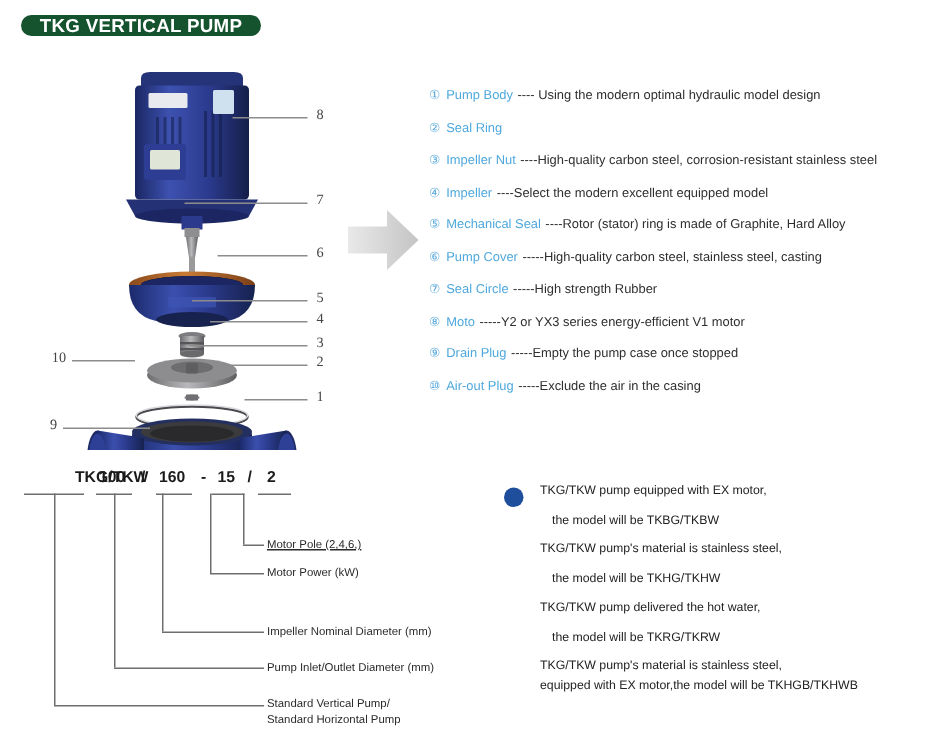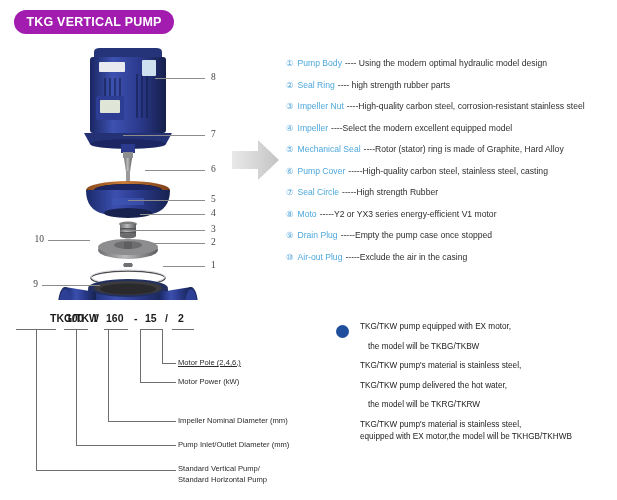--- a/index.html
+++ b/index.html
@@ -8,22 +8,22 @@
     background:#ffffff;
     font-family:"Liberation Sans", sans-serif;
     overflow:hidden;
     position:relative;
   }
   .page{position:absolute;inset:0;}
 
   
   .title-pill{
     position:absolute;left:14px;top:10px;
-    width:160px;height:24px;
-    background:#a21caf;
+    width:160px;height:14px;
+    background:#14532d;
     border-radius:14px;
     display:flex;align-items:center;justify-content:center;
     color:#ffffff;font-weight:bold;font-size:12.5px;
     letter-spacing:.2px;
     white-space:nowrap;
   }
 
   
   .photo{position:absolute;left:18px;top:38px;width:220px;height:260px;}
   .photo svg{display:block;}
@@ -249,21 +249,20 @@
 
   <div class="legend">
     <div class="legend-row">
       <span class="lg-num">①</span>
       <span class="lg-name">Pump Body</span>
       <span class="lg-desc">---- Using the modern optimal hydraulic model design</span>
     </div>
     <div class="legend-row">
       <span class="lg-num">②</span>
       <span class="lg-name">Seal Ring</span>
-      <span class="lg-desc">---- high strength rubber parts</span>
     </div>
     <div class="legend-row">
       <span class="lg-num">③</span>
       <span class="lg-name">Impeller Nut</span>
       <span class="lg-desc">----High-quality carbon steel, corrosion-resistant stainless steel</span>
     </div>
     <div class="legend-row">
       <span class="lg-num">④</span>
       <span class="lg-name">Impeller</span>
       <span class="lg-desc">----Select the modern excellent equipped model</span>
@@ -335,19 +334,20 @@
     <span class="mc-label" style="left:178px;top:128px;">Pump Inlet/Outlet Diameter (mm)</span>
     <span class="mc-label" style="left:178px;top:152px;">Standard Vertical  Pump/</span>
     <span class="mc-label" style="left:178px;top:163px;">Standard  Horizontal Pump</span>
   </div>
 
   <div class="notes">
     <div class="bullet"></div>
     <div class="note-line">TKG/TKW pump equipped with EX motor,</div>
     <div class="note-line indent">the model will be TKBG/TKBW</div>
     <div class="note-line">TKG/TKW pump's material is stainless steel,</div>
+    <div class="note-line indent">the model will be TKHG/TKHW</div>
     <div class="note-line">TKG/TKW pump delivered the hot water,</div>
     <div class="note-line indent">the model will be TKRG/TKRW</div>
     <div class="note-line tight">TKG/TKW pump's material is stainless steel,</div>
     <div class="note-line">equipped with EX motor,the model will be TKHGB/TKHWB</div>
   </div>
 
 </div>
 
 </body></html>

